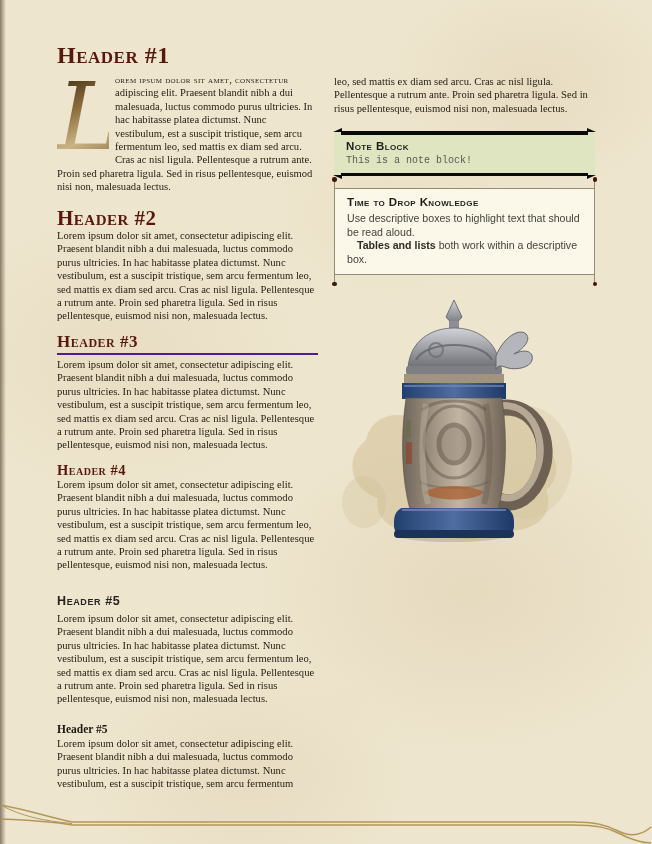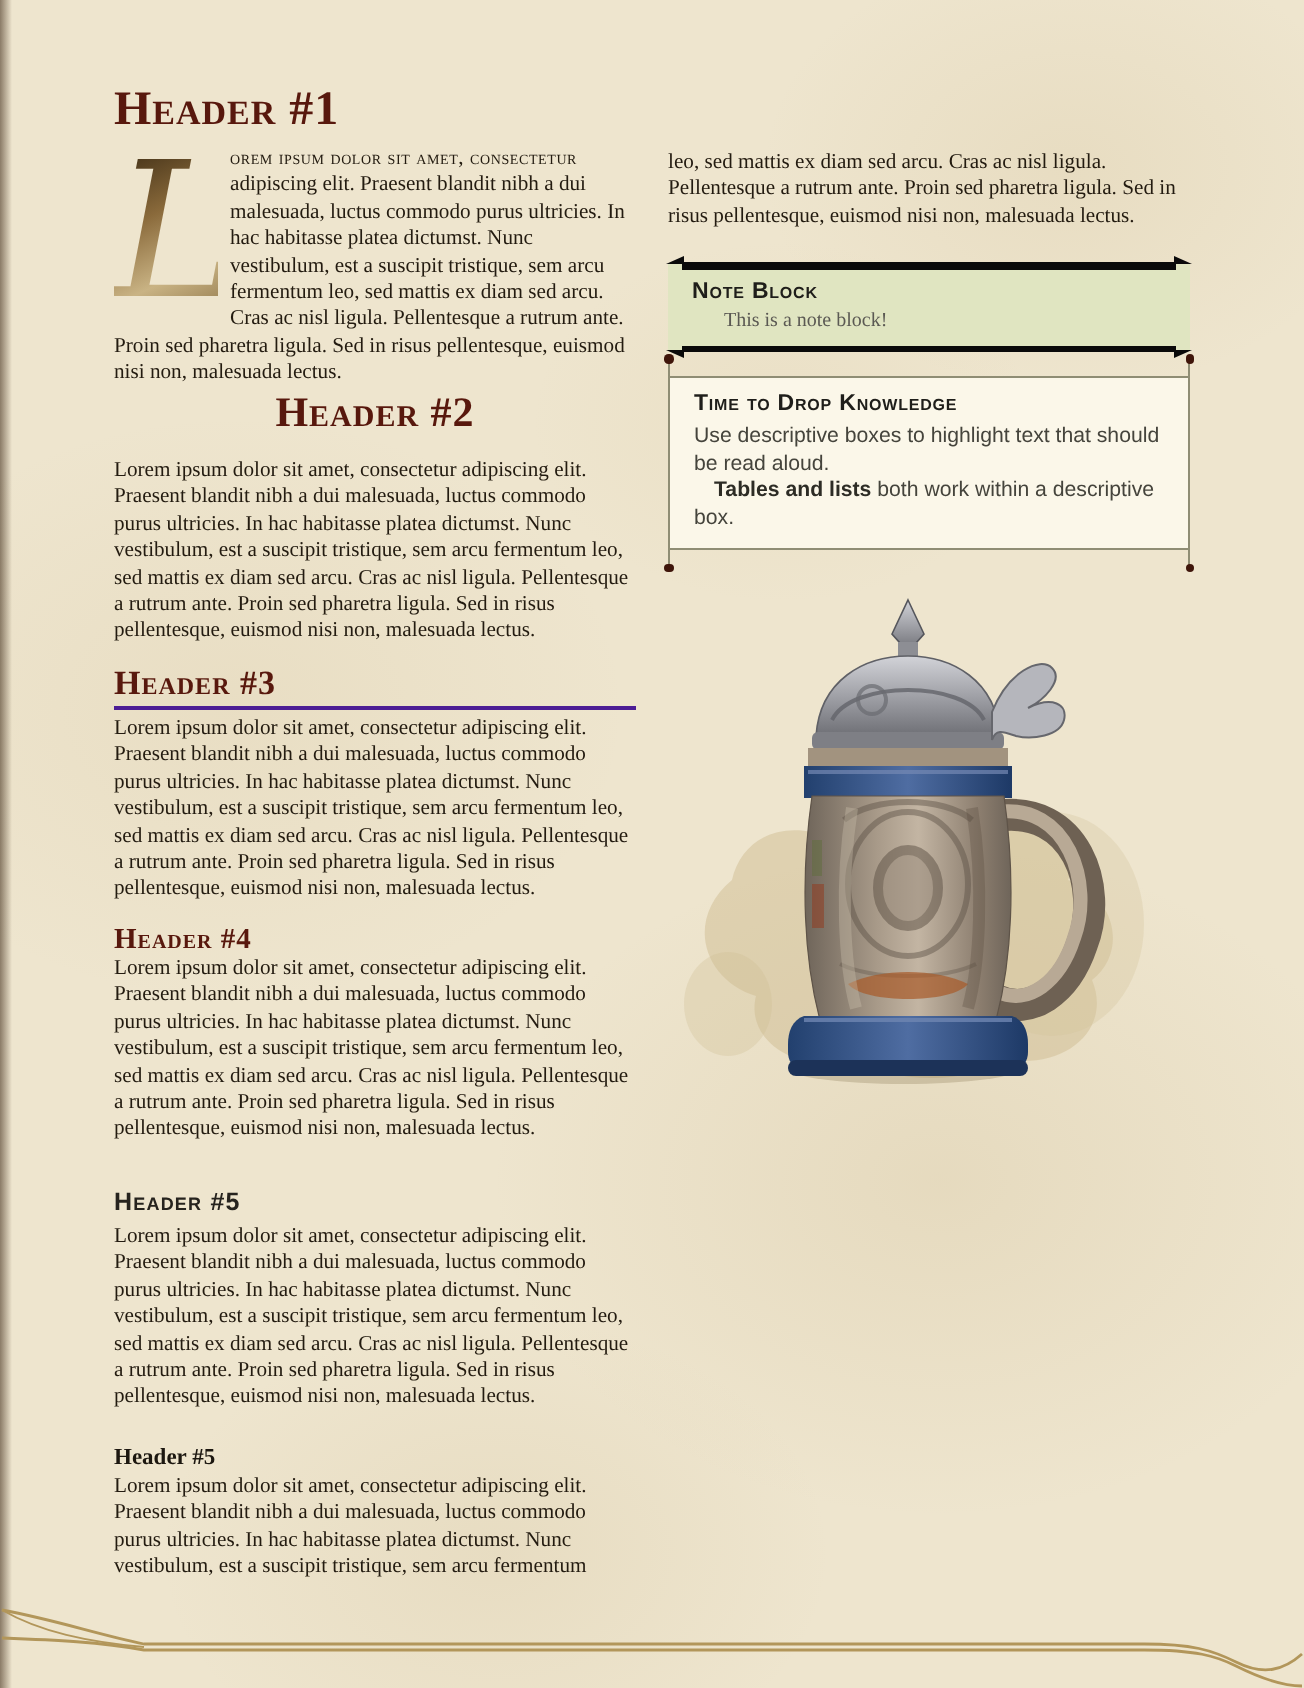--- a/index.html
+++ b/index.html
@@ -19,21 +19,21 @@
   .col{position:absolute;top:42px;width:261px;}
   .col-left{left:57px;height:752px;}
   .col-right{left:334px;height:760px;}
   .col > *{position:absolute;left:0;width:261px;margin:0;}
 
   
   .hb-h1,.hb-h2,.hb-h3,.hb-h4{
     font-family:"Liberation Serif",serif;font-variant:small-caps;
     color:#58180D;font-weight:bold;letter-spacing:.5px;}
   .hb-h1{top:0;font-size:24px;line-height:26px;}
-  .hb-h2{top:153px;font-size:21px;line-height:23px;text-align:center;}
+  .hb-h2{top:165px;font-size:21px;line-height:23px;}
   .hb-h3{top:290px;font-size:17px;line-height:19px;border-bottom:2px solid #4c1d95;padding-bottom:2px;}
   .hb-h4{top:420px;font-size:14.5px;line-height:16px;}
   .hb-h5{top:552px;font-family:"Liberation Sans",sans-serif;font-variant:small-caps;
     font-weight:bold;font-size:12.5px;line-height:14px;color:#26231e;letter-spacing:.6px;}
   .hb-h6{top:681px;font-size:11.5px;line-height:13px;font-weight:bold;color:#1c1710;}
 
   
   .body-text{
     font-size:10.6px;line-height:13.4px;color:#231B10;text-align:left;}
   .p-intro{top:31px;}
@@ -59,22 +59,22 @@
   .bar-top{top:-1px;} .bar-bottom{bottom:-1px;}
   .nt{position:absolute;width:0;height:0;}
   .nt-tl{left:-1px;top:-4px;border-right:9px solid #0a0a0a;border-top:4.5px solid transparent;}
   .nt-tr{right:-1px;top:-4px;border-left:9px solid #0a0a0a;border-top:4.5px solid transparent;}
   .nt-bl{left:-1px;bottom:-4px;border-right:9px solid #0a0a0a;border-bottom:4.5px solid transparent;}
   .nt-br{right:-1px;bottom:-4px;border-left:9px solid #0a0a0a;border-bottom:4.5px solid transparent;}
   .box-title{
     font-family:"Liberation Sans",sans-serif;font-variant:small-caps;font-weight:bold;
     font-size:11.5px;line-height:13px;color:#1f1e1a;letter-spacing:.4px;}
   .note-body{
-    font-family:Liberation Serif, serif;font-size:10px;line-height:12px;
-    color:#5b5953;margin-top:2px;margin-left:16px;}
+    font-family:Liberation Mono, monospace;font-size:10px;line-height:12px;
+    color:#5b5953;margin-top:2px;}
 
   
   .desc-box{top:146px;background:#FBF7E9;border:1px solid #8f8d74;
     padding:7px 12px 8px 12px;box-sizing:border-box;}
   .pin{position:absolute;width:1px;height:9px;background:#8f8d74;}
   .pin-tl{left:-1px;top:-9px;} .pin-tr{right:-1px;top:-9px;}
   .pin-bl{left:-1px;bottom:-9px;} .pin-br{right:-1px;bottom:-9px;}
   .dot{position:absolute;width:4.5px;height:4.5px;background:#3f150a;border-radius:50%;}
   .dot-tl{left:-3px;top:-12px;} .dot-tr{right:-3px;top:-12px;}
   .dot-bl{left:-3px;bottom:-12px;} .dot-br{right:-3px;bottom:-12px;}

